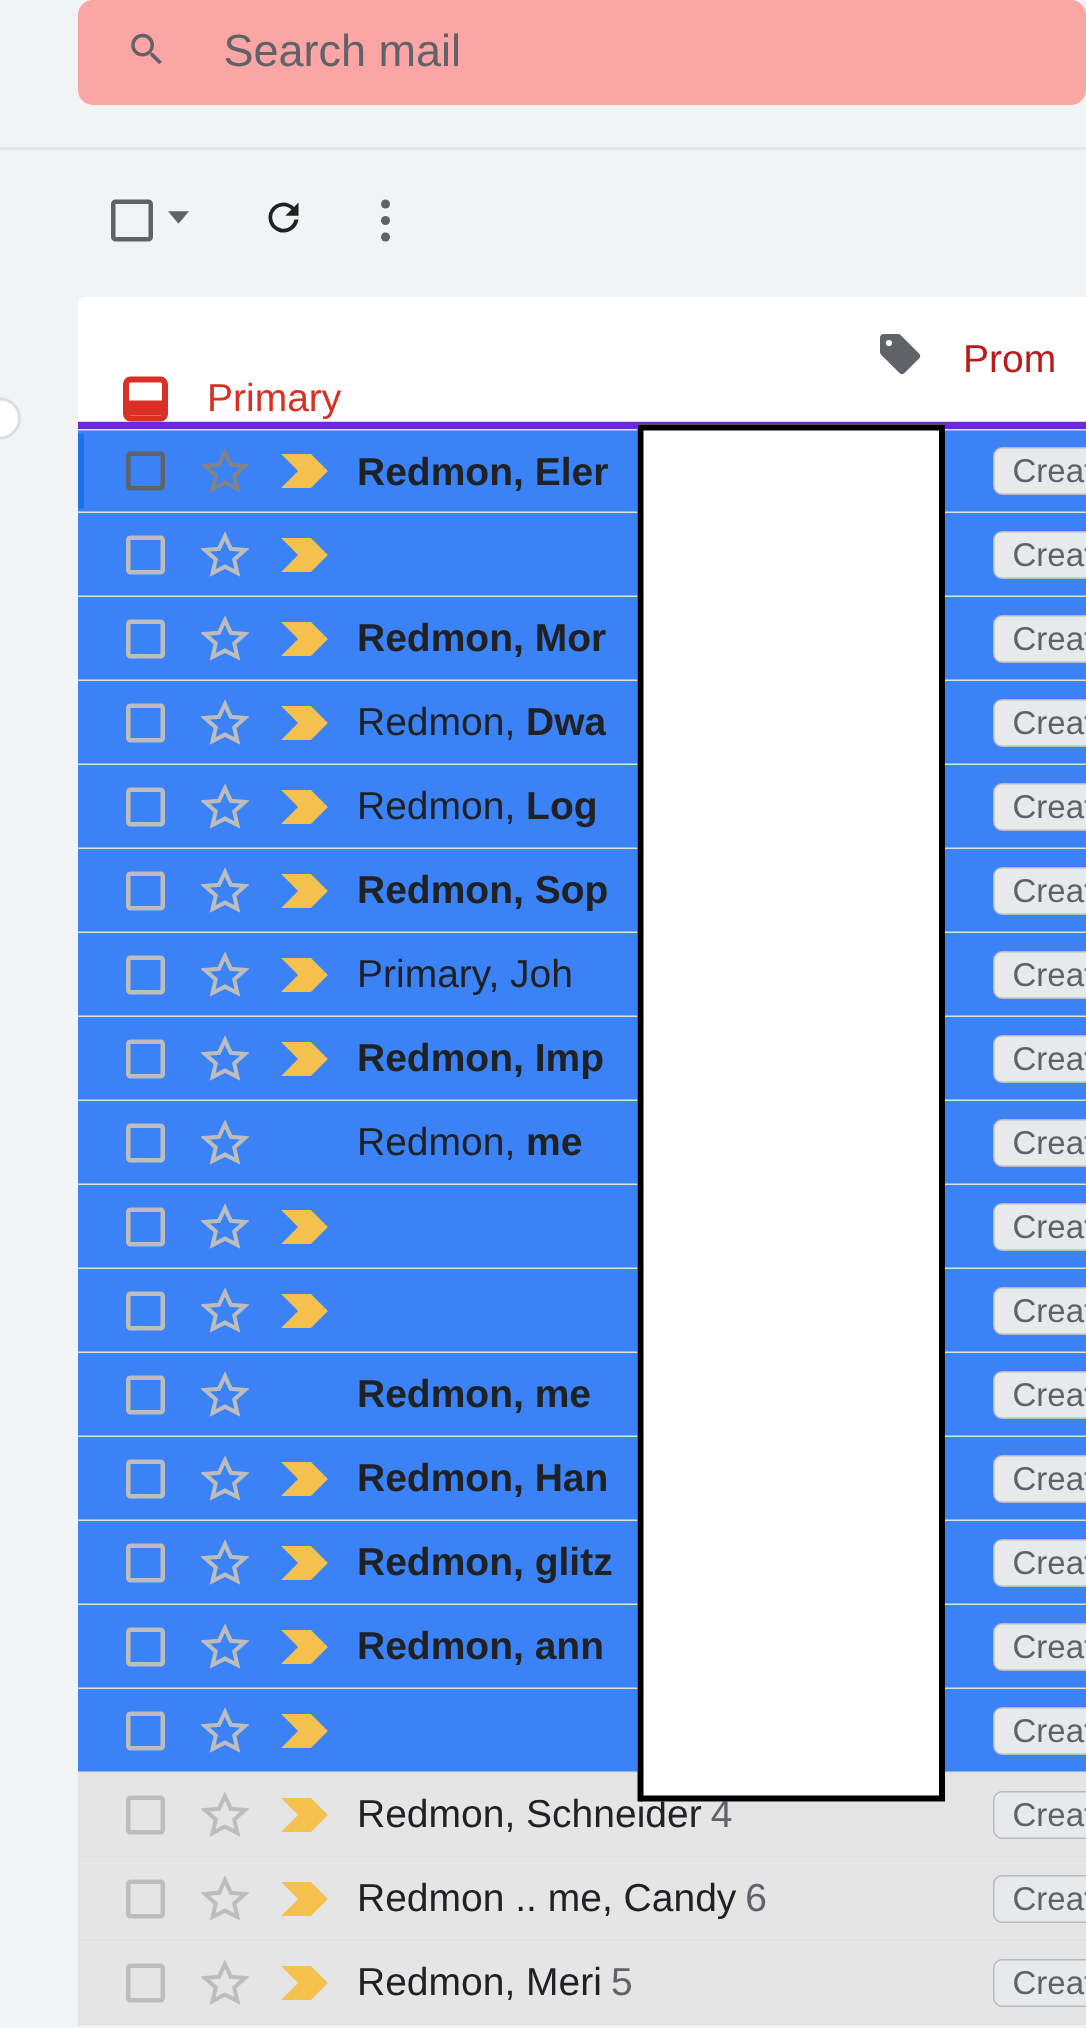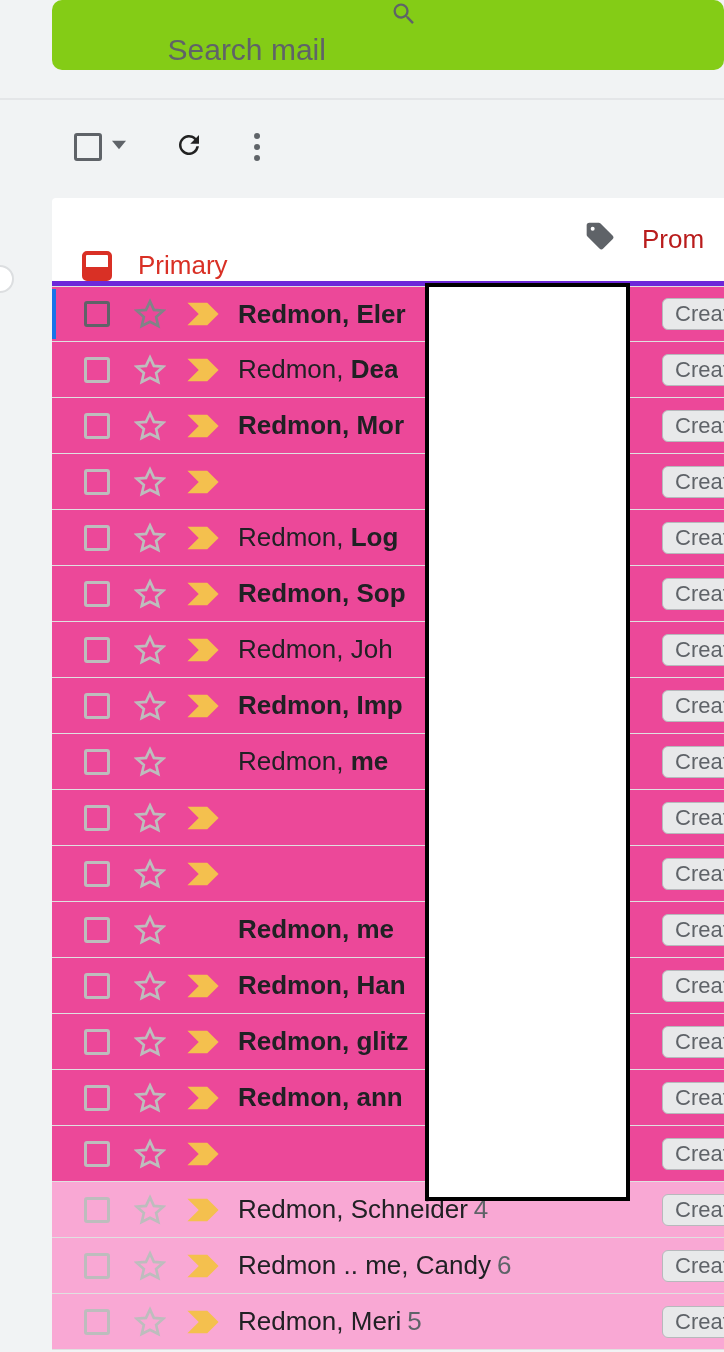--- a/index.html
+++ b/index.html
@@ -12,25 +12,24 @@
     overflow:hidden;
     position:relative;
   }
   
   .search-wrap {
     position:absolute;
     left:52px;
     top:0;
     right:0;
     height:70px;
-    background:#84cc16;
+    background:#fca5a5;
     border-radius:10px;
     display:flex;
     align-items:center;
-    flex-direction:column;
   }
   .search-wrap svg { width:28px; height:28px; fill:#5f6368; margin-left:32px; }
   .search-input {
     border:none; background:transparent; outline:none;
     font-size:30px; color:#5f6368; margin-left:35px; width:480px;
   }
   .search-input::placeholder { color:#5f6368; }
   .hr-top {
     position:absolute;
     left:0; right:0; top:98px; height:2px; background:#e4e6e8;
@@ -100,23 +99,23 @@
   .tab-promotions svg { width:32px; height:32px; fill:#5f6368; }
 
   
   .rows { }
   .row {
     height:56px;
     display:flex;
     align-items:center;
     border-bottom:1px solid #e0e0e0;
     position:relative;
-    background:#ec4899;
-  }
-  .row.read { background:#f9a8d4; }
+    background:#3b82f6;
+  }
+  .row.read { background:#e5e5e5; }
   .row.first {
     border-top:1px solid #e0e0e0;
   }
   .row.first::before {
     content:"";
     position:absolute;
     left:0; top:2px; bottom:2px; width:4px; background:#1a73e8;
   }
   .cbx {
     width:26px; height:26px; border:3px solid #bdbdbd; border-radius:3px;
@@ -244,21 +243,20 @@
       <div class="row">
         <div class="cbx"></div>
         <div class="star empty"><svg>
             <use href="#sym-star"></use>
           </svg></div>
         <div class="imp">
           <svg>
             <use href="#sym-imp"></use>
           </svg>
         </div>
-        <div class="sender"><span class="pre">Redmon, </span><span class="post">Dea</span></div>
         <div class="chip">Creat</div>
       </div>
       <div class="row">
         <div class="cbx"></div>
         <div class="star empty"><svg>
             <use href="#sym-star"></use>
           </svg></div>
         <div class="imp">
           <svg>
             <use href="#sym-imp"></use>
@@ -270,20 +268,21 @@
       <div class="row">
         <div class="cbx"></div>
         <div class="star empty"><svg>
             <use href="#sym-star"></use>
           </svg></div>
         <div class="imp">
           <svg>
             <use href="#sym-imp"></use>
           </svg>
         </div>
+        <div class="sender"><span class="pre">Redmon, </span><span class="post">Dwa</span></div>
         <div class="chip">Creat</div>
       </div>
       <div class="row">
         <div class="cbx"></div>
         <div class="star empty"><svg>
             <use href="#sym-star"></use>
           </svg></div>
         <div class="imp">
           <svg>
             <use href="#sym-imp"></use>
@@ -308,21 +307,21 @@
       <div class="row">
         <div class="cbx"></div>
         <div class="star empty"><svg>
             <use href="#sym-star"></use>
           </svg></div>
         <div class="imp">
           <svg>
             <use href="#sym-imp"></use>
           </svg>
         </div>
-        <div class="sender"><span class="pre">Redmon, Joh</span></div>
+        <div class="sender"><span class="pre">Primary, Joh</span></div>
         <div class="chip">Creat</div>
       </div>
       <div class="row">
         <div class="cbx"></div>
         <div class="star empty"><svg>
             <use href="#sym-star"></use>
           </svg></div>
         <div class="imp">
           <svg>
             <use href="#sym-imp"></use>

